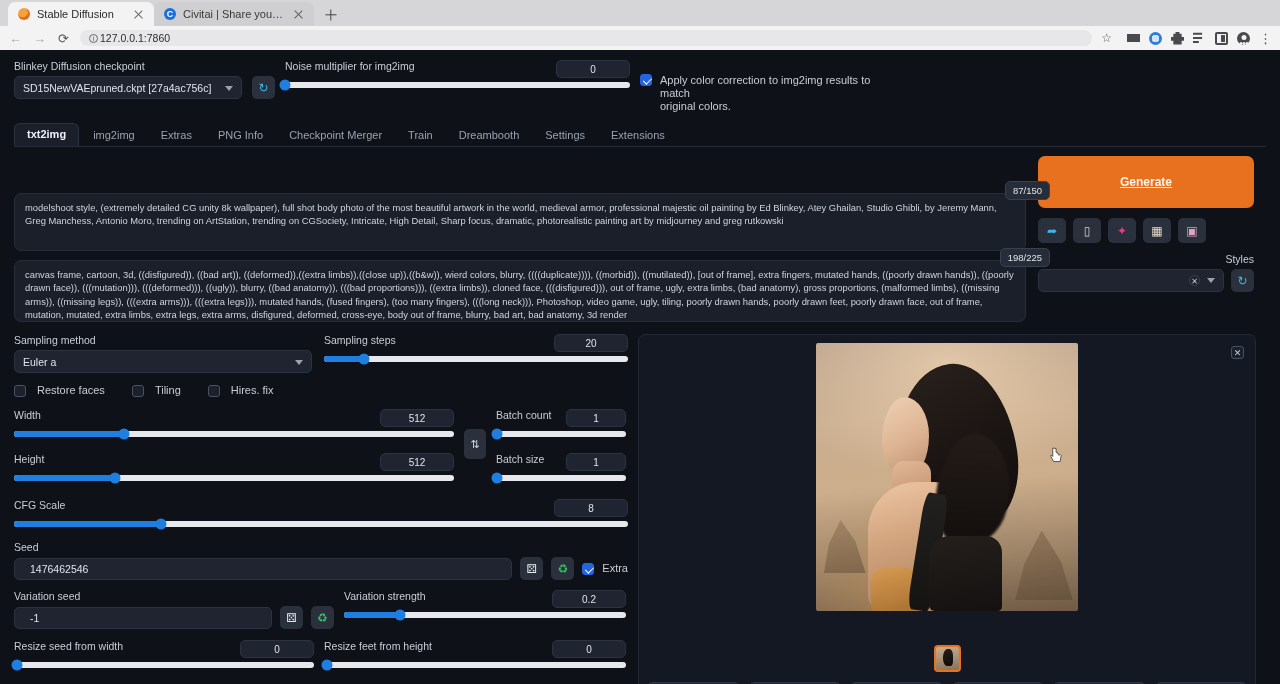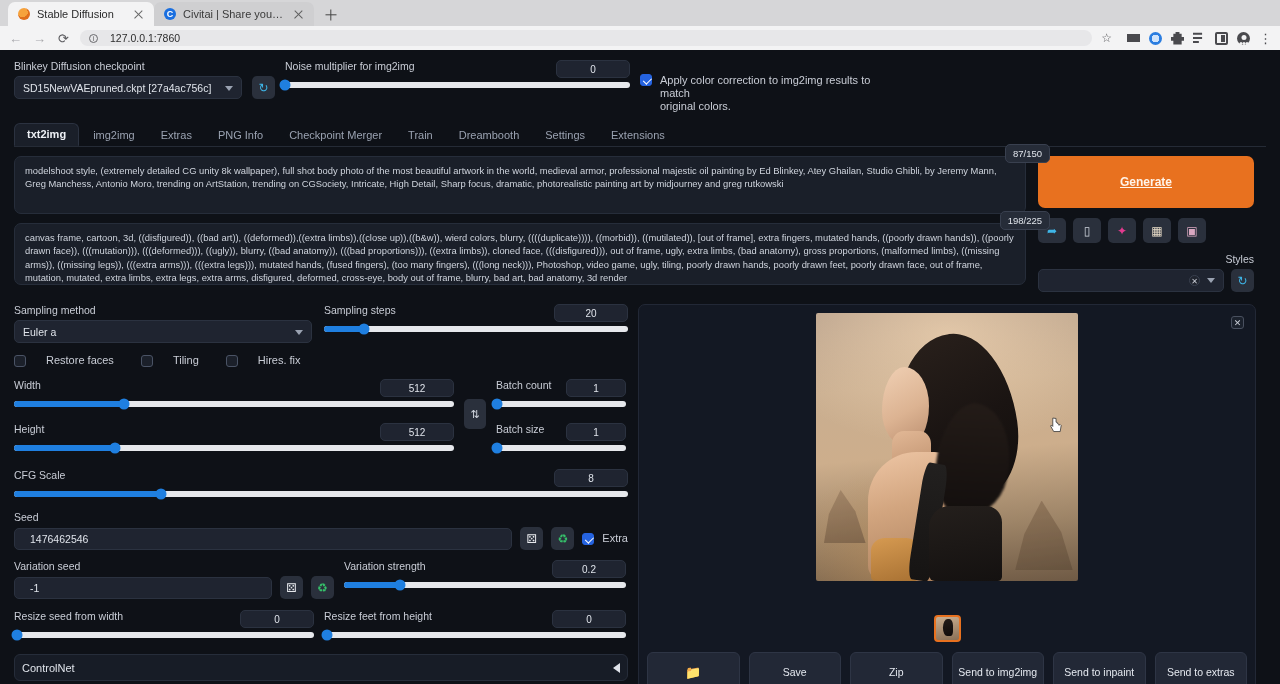--- a/index.html
+++ b/index.html
@@ -56,21 +56,21 @@
 
   .toolbar {
     height: 24px; background: #f3f3f4; display: flex; align-items: center;
     padding: 0 8px; gap: 9px;
   }
   .nav-btn { width: 15px; height: 15px; position: relative; color: #5a5a5e; font-size: 13px;
     line-height: 15px; text-align: center; }
   .nav-btn.dim { color: #a8a8ac; }
   .omnibox {
     flex: 1 1 auto; height: 16px; background: #e7e7e9; border-radius: 9px;
-    display: flex; align-items: center; padding: 0 9px; gap: 12px;
+    display: flex; align-items: center; padding: 0 9px; gap: 2px;
     font-size: 10.5px; color: #2d2d2d; max-width: 1060px;
   }
   .omni-info {
     width: 9px; height: 9px; border-radius: 50%; border: 1px solid #6a6a6e;
     font-size: 7px; line-height: 8px; text-align: center; color: #5a5a5e; flex: 0 0 9px;
   }
   .tb-icons { display: flex; align-items: center; gap: 9px; padding-left: 6px; }
   .tb-ico { width: 13px; height: 13px; position: relative; }
   .ico-ext { background: #4a4a4e; clip-path: polygon(35% 0,65% 0,65% 18%,82% 18%,82% 42%,100% 42%,100% 72%,82% 72%,82% 100%,18% 100%,18% 72%,0 72%,0 42%,18% 42%,18% 18%,35% 18%); }
   .ico-circle { border-radius: 50%; background: radial-gradient(circle at 50% 50%, #cfe3fb 0 40%, #2b7de0 41% 100%); }
@@ -141,21 +141,21 @@
     display: flex; align-items: flex-end; gap: 2px; margin-top: 11px;
     border-bottom: 1px solid #252b36; height: 23px;
   }
   .apptab {
     font-size: 11px; color: #9aa2b1; padding: 4px 12px 5px 12px; border-radius: 6px 6px 0 0;
   }
   .apptab.active { background: #1a1f29; color: #eef1f6; font-weight: bold; border: 1px solid #2b3240; border-bottom-color: #1a1f29; }
 
   
   .main-row { display: flex; gap: 12px; margin-top: 9px; }
-  .prompts { width: 1012px; }
+  .prompts { width: 1012px; margin-top: 37px; }
   .prompt-box {
     background: #1a1f29; border: 1px solid #262d3a; border-radius: 7px;
     padding: 7px 10px; color: #cfd4dd; font-size: 9.4px; line-height: 13.3px;
     position: relative;
   }
   .prompt-box.neg { margin-top: 9px; }
   .token-badge {
     position: absolute; right: -25px; top: -13px; background: #262c38;
     border: 1px solid #39404f; border-radius: 5px; font-size: 9.5px;
     color: #dfe3ea; padding: 2px 7px; z-index: 4;
@@ -190,21 +190,21 @@
   .lower { display: flex; gap: 10px; margin-top: 12px; }
   .left-panel { width: 614px; }
   .right-panel {
     width: 618px; background: #131823; border: 1px solid #222836; border-radius: 7px;
     padding: 8px; position: relative; height: 390px;
   }
   .field-line { display: flex; justify-content: space-between; align-items: flex-start; }
   .blk { margin-top: 10px; }
   .sampling-grid { display: flex; gap: 12px; }
   .cb-row { display: flex; gap: 27px; margin-top: 11px; align-items: center; }
-  .cb-item { display: flex; gap: 20px; align-items: center; }
+  .cb-item { display: flex; gap: 11px; align-items: center; }
   .wh-grid { display: flex; gap: 10px; margin-top: 12px; align-items: flex-start; }
   .swap-btn {
     width: 22px; height: 30px; border-radius: 5px; background: #2a303c;
     display: flex; align-items: center; justify-content: center; color: #cfd4dd;
     font-size: 11px; margin-top: 20px; flex: 0 0 22px;
   }
   .text-input {
     height: 22px; background: #1f2430; border: 1px solid #2b3240; border-radius: 5px;
     display: flex; align-items: center; padding: 0 15px; font-size: 10.5px; color: #dfe3ea;
   }

